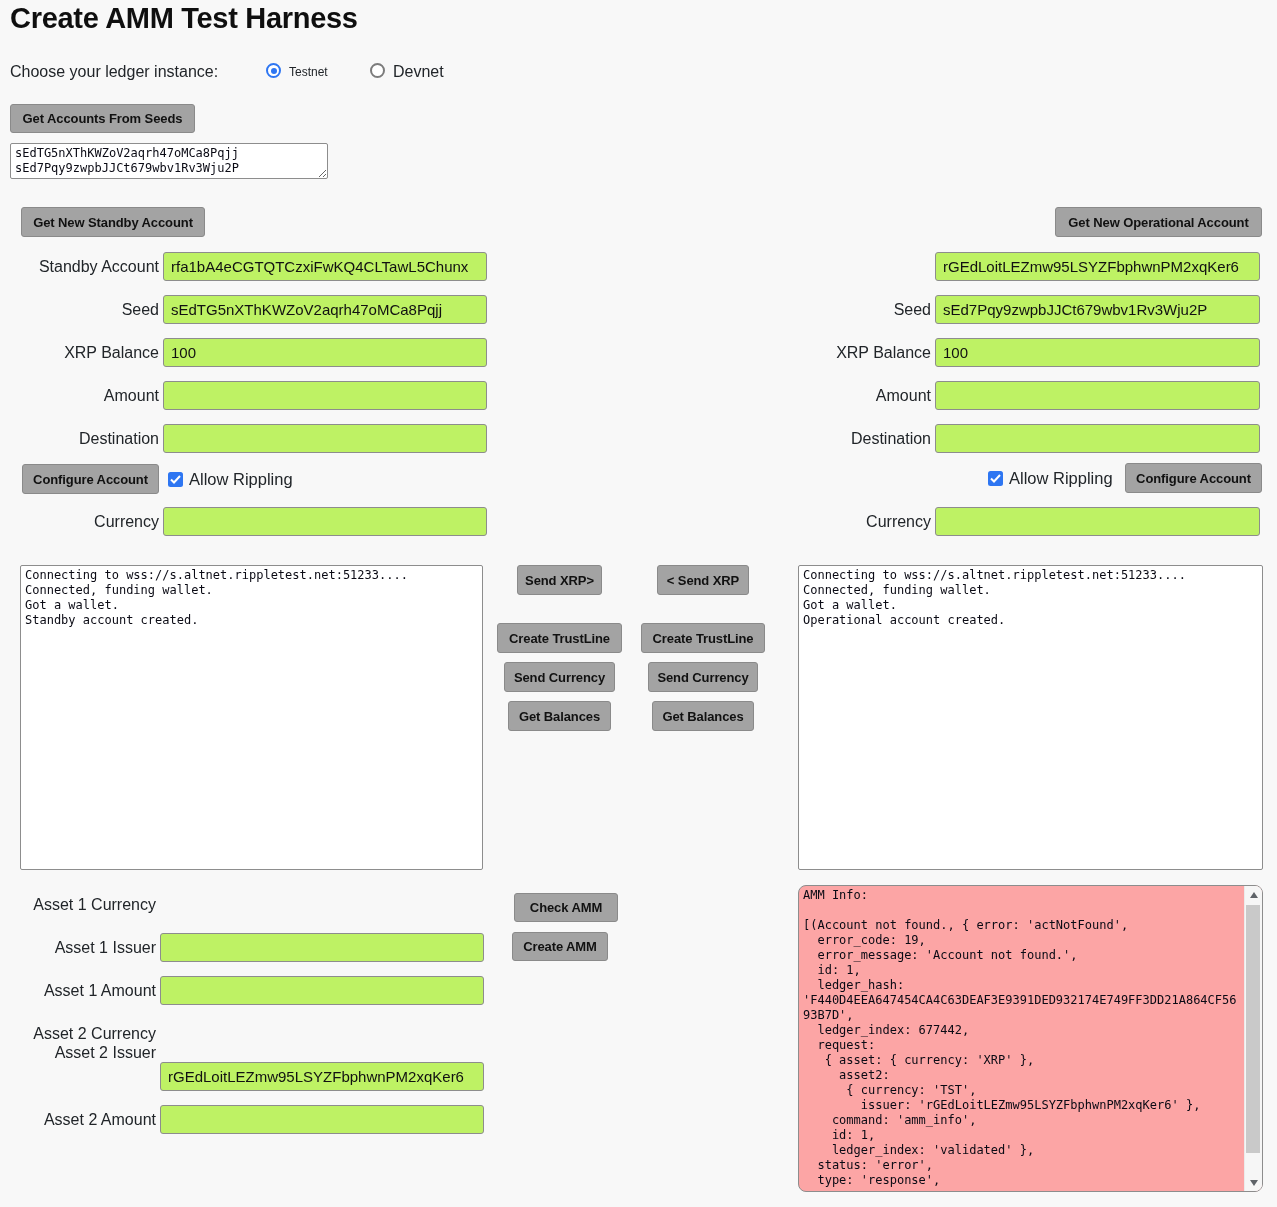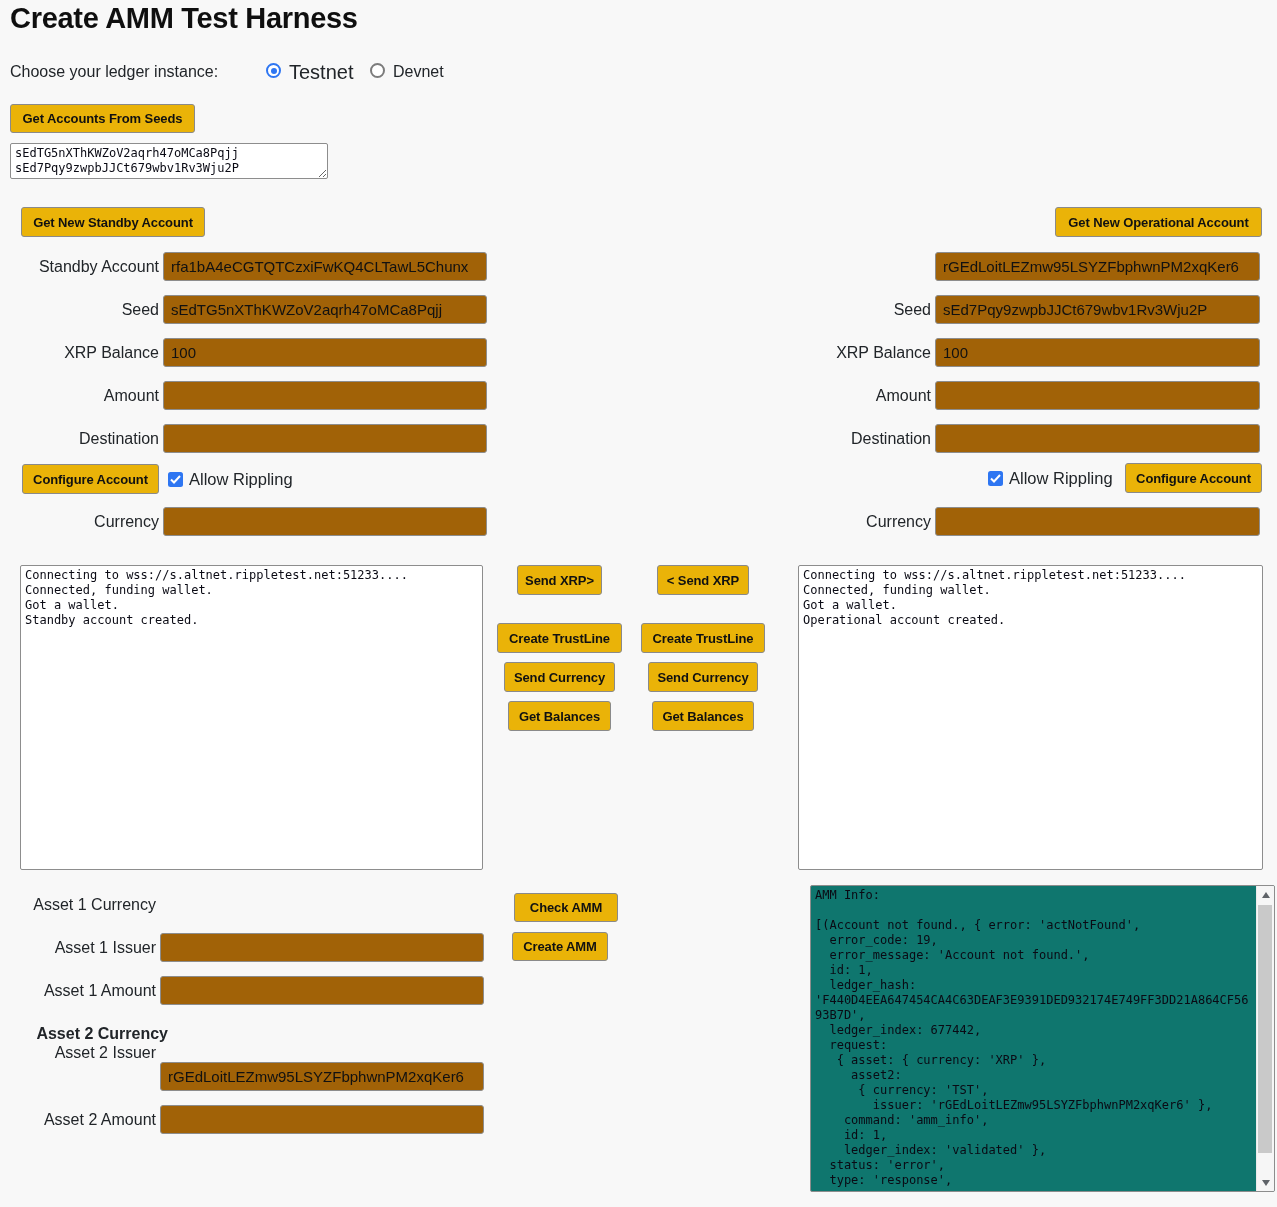--- a/index.html
+++ b/index.html
@@ -1,53 +1,53 @@
 <!DOCTYPE html>
 <html><head>
 <meta charset="utf-8">
 <style>
   html,body{margin:0;padding:0;background:#f8f8f8;font-family:"Liberation Sans",sans-serif;color:#212529;}
   .stage{position:relative;width:1277px;height:1207px;background:#f8f8f8;overflow:hidden;}
   h1.title{position:absolute;left:10px;top:2px;margin:0;font-size:29px;font-weight:700;color:#0f0f0f;letter-spacing:-0.3px;}
   .lbl{position:absolute;box-sizing:border-box;font-size:16px;color:#212529;text-align:right;line-height:29px;white-space:nowrap;}
   .lbl-inline{position:absolute;font-size:16.5px;color:#212529;line-height:30px;white-space:nowrap;}
-  .txt{position:absolute;box-sizing:border-box;height:29px;border:1px solid #8d8d8d;border-radius:3px;background:#a16207;
+  .txt{position:absolute;box-sizing:border-box;height:29px;border:1px solid #8d8d8d;border-radius:3px;background:#bef264;
        font-family:"Liberation Sans",sans-serif;font-size:15px;color:#111;padding:0 7px;outline:none;}
   .btn{position:absolute;box-sizing:border-box;display:flex;align-items:center;justify-content:center;
-       background:#eab308;border:1px solid #8a8a8a;border-radius:3px;
+       background:#a3a3a3;border:1px solid #8a8a8a;border-radius:3px;
        font-family:"Liberation Sans",sans-serif;font-weight:600;font-size:13px;color:#111;
        white-space:nowrap;letter-spacing:-0.1px;padding:0 4px;cursor:default;}
   .mono{font-family:"DejaVu Sans Mono","Liberation Mono",monospace;font-size:12px;line-height:15px;color:#0a0a14;}
   textarea.logbox{position:absolute;box-sizing:border-box;background:#fff;border:1px solid #8d8d8d;border-radius:2px;
        padding:2px 4px;white-space:pre;overflow:hidden;resize:none;outline:none;}
   textarea.seedbox{position:absolute;box-sizing:border-box;background:#fff;border:1px solid #8d8d8d;border-radius:2px;
        padding:2px 4px;white-space:pre;overflow:hidden;outline:none;}
   .radio{position:absolute;width:15px;height:15px;border-radius:50%;box-sizing:border-box;background:#fff;}
   .radio-on{border:2px solid #2e76f2;}
   .radio-on::after{content:"";position:absolute;left:2.5px;top:2.5px;width:6px;height:6px;border-radius:50%;background:#2e76f2;}
   .radio-off{border:2px solid #7c7c7c;}
   .cb{position:absolute;width:15px;height:15px;border-radius:2.5px;background:#2e76f2;display:flex;align-items:center;justify-content:center;}
-  .ammwrap{position:absolute;box-sizing:border-box;background:#0f766e;border:1px solid #8d8d8d;border-radius:2px;overflow:hidden;margin-left:12px;}
+  .ammwrap{position:absolute;box-sizing:border-box;background:#fca5a5;border:1px solid #8d8d8d;border-radius:8px;overflow:hidden;}
   .ammwrap pre{margin:0;padding:2px 4px;white-space:pre;}
   .sbar{position:absolute;top:0;right:0;bottom:0;width:17px;background:#f6f6f6;border-left:1px solid #ebebeb;}
   .sb-btn{position:absolute;left:0;width:17px;height:17px;display:flex;align-items:center;justify-content:center;background:#f6f6f6;}
   .tri-up{width:0;height:0;border-left:4px solid transparent;border-right:4px solid transparent;border-bottom:6px solid #5f6368;}
   .tri-dn{width:0;height:0;border-left:4px solid transparent;border-right:4px solid transparent;border-top:6px solid #5f6368;}
   .sb-thumb{position:absolute;left:1px;right:2px;background:#c9c9c9;}
 </style>
 </head>
 <body>
 
 <div class="stage">
 
   <h1 class="title">Create AMM Test Harness</h1>
 
   <div class="lbl-inline" style="left:10px;top:57px;font-size:16px;">Choose your ledger instance:</div>
   <span class="radio radio-on" style="left:266px;top:63px;"></span>
-  <div class="lbl-inline" style="left:289px;top:57px;font-size:20px;">Testnet</div>
+  <div class="lbl-inline" style="left:289px;top:57px;font-size:12px;">Testnet</div>
   <span class="radio radio-off" style="left:370px;top:63px;"></span>
   <div class="lbl-inline" style="left:393px;top:57px;font-size:16px;">Devnet</div>
 
   <button class="btn" style="left:10px;top:104px;width:185px;height:29px;">Get Accounts From Seeds</button>
   <textarea class="seedbox mono" style="left: 10px; top: 143px; width: 318px; height: 36px;" spellcheck="false">sEdTG5nXThKWZoV2aqrh47oMCa8Pqjj
 sEd7Pqy9zwpbJJCt679wbv1Rv3Wju2P</textarea>
 
   <button class="btn" style="left:21px;top:207px;width:184px;height:30px;">Get New Standby Account</button>
   <button class="btn" style="left:1055px;top:207px;width:207px;height:30px;">Get New Operational Account</button>
 
@@ -110,21 +110,21 @@
   <button class="btn" style="left:504px;top:662px;width:111px;height:30px;">Send Currency</button>
   <button class="btn" style="left:648px;top:662px;width:110px;height:30px;">Send Currency</button>
   <button class="btn" style="left:508px;top:701px;width:103px;height:30px;">Get Balances</button>
   <button class="btn" style="left:652px;top:701px;width:102px;height:30px;">Get Balances</button>
 
   <div class="lbl" style="left:0px;top:890px;width:156px;">Asset 1 Currency</div>
   <div class="lbl" style="left:0px;top:933px;width:156px;">Asset 1 Issuer</div>
   <input class="txt" style="left: 160px; top: 933px; width: 324px;">
   <div class="lbl" style="left:0px;top:976px;width:156px;">Asset 1 Amount</div>
   <input class="txt" style="left: 160px; top: 976px; width: 324px;">
-  <div class="lbl" style="left:12px;top:1019px;width:156px;font-weight:bold;">Asset 2 Currency</div>
+  <div class="lbl" style="left:0px;top:1019px;width:156px;">Asset 2 Currency</div>
   <div class="lbl" style="left:0px;top:1038px;width:156px;">Asset 2 Issuer</div>
   <input class="txt" style="left: 160px; top: 1062px; width: 324px;" value="rGEdLoitLEZmw95LSYZFbphwnPM2xqKer6">
   <div class="lbl" style="left:0px;top:1105px;width:156px;">Asset 2 Amount</div>
   <input class="txt" style="left: 160px; top: 1105px; width: 324px;">
 
   <button class="btn" style="left:514px;top:893px;width:104px;height:29px;">Check AMM</button>
   <button class="btn" style="left:512px;top:932px;width:96px;height:29px;">Create AMM</button>
 
   <div class="ammwrap" style="left:798px;top:885px;width:465px;height:307px;">
     <pre class="mono" style="position:absolute;left:0;top:0;right:17px;bottom:0;overflow:hidden;">AMM Info:

